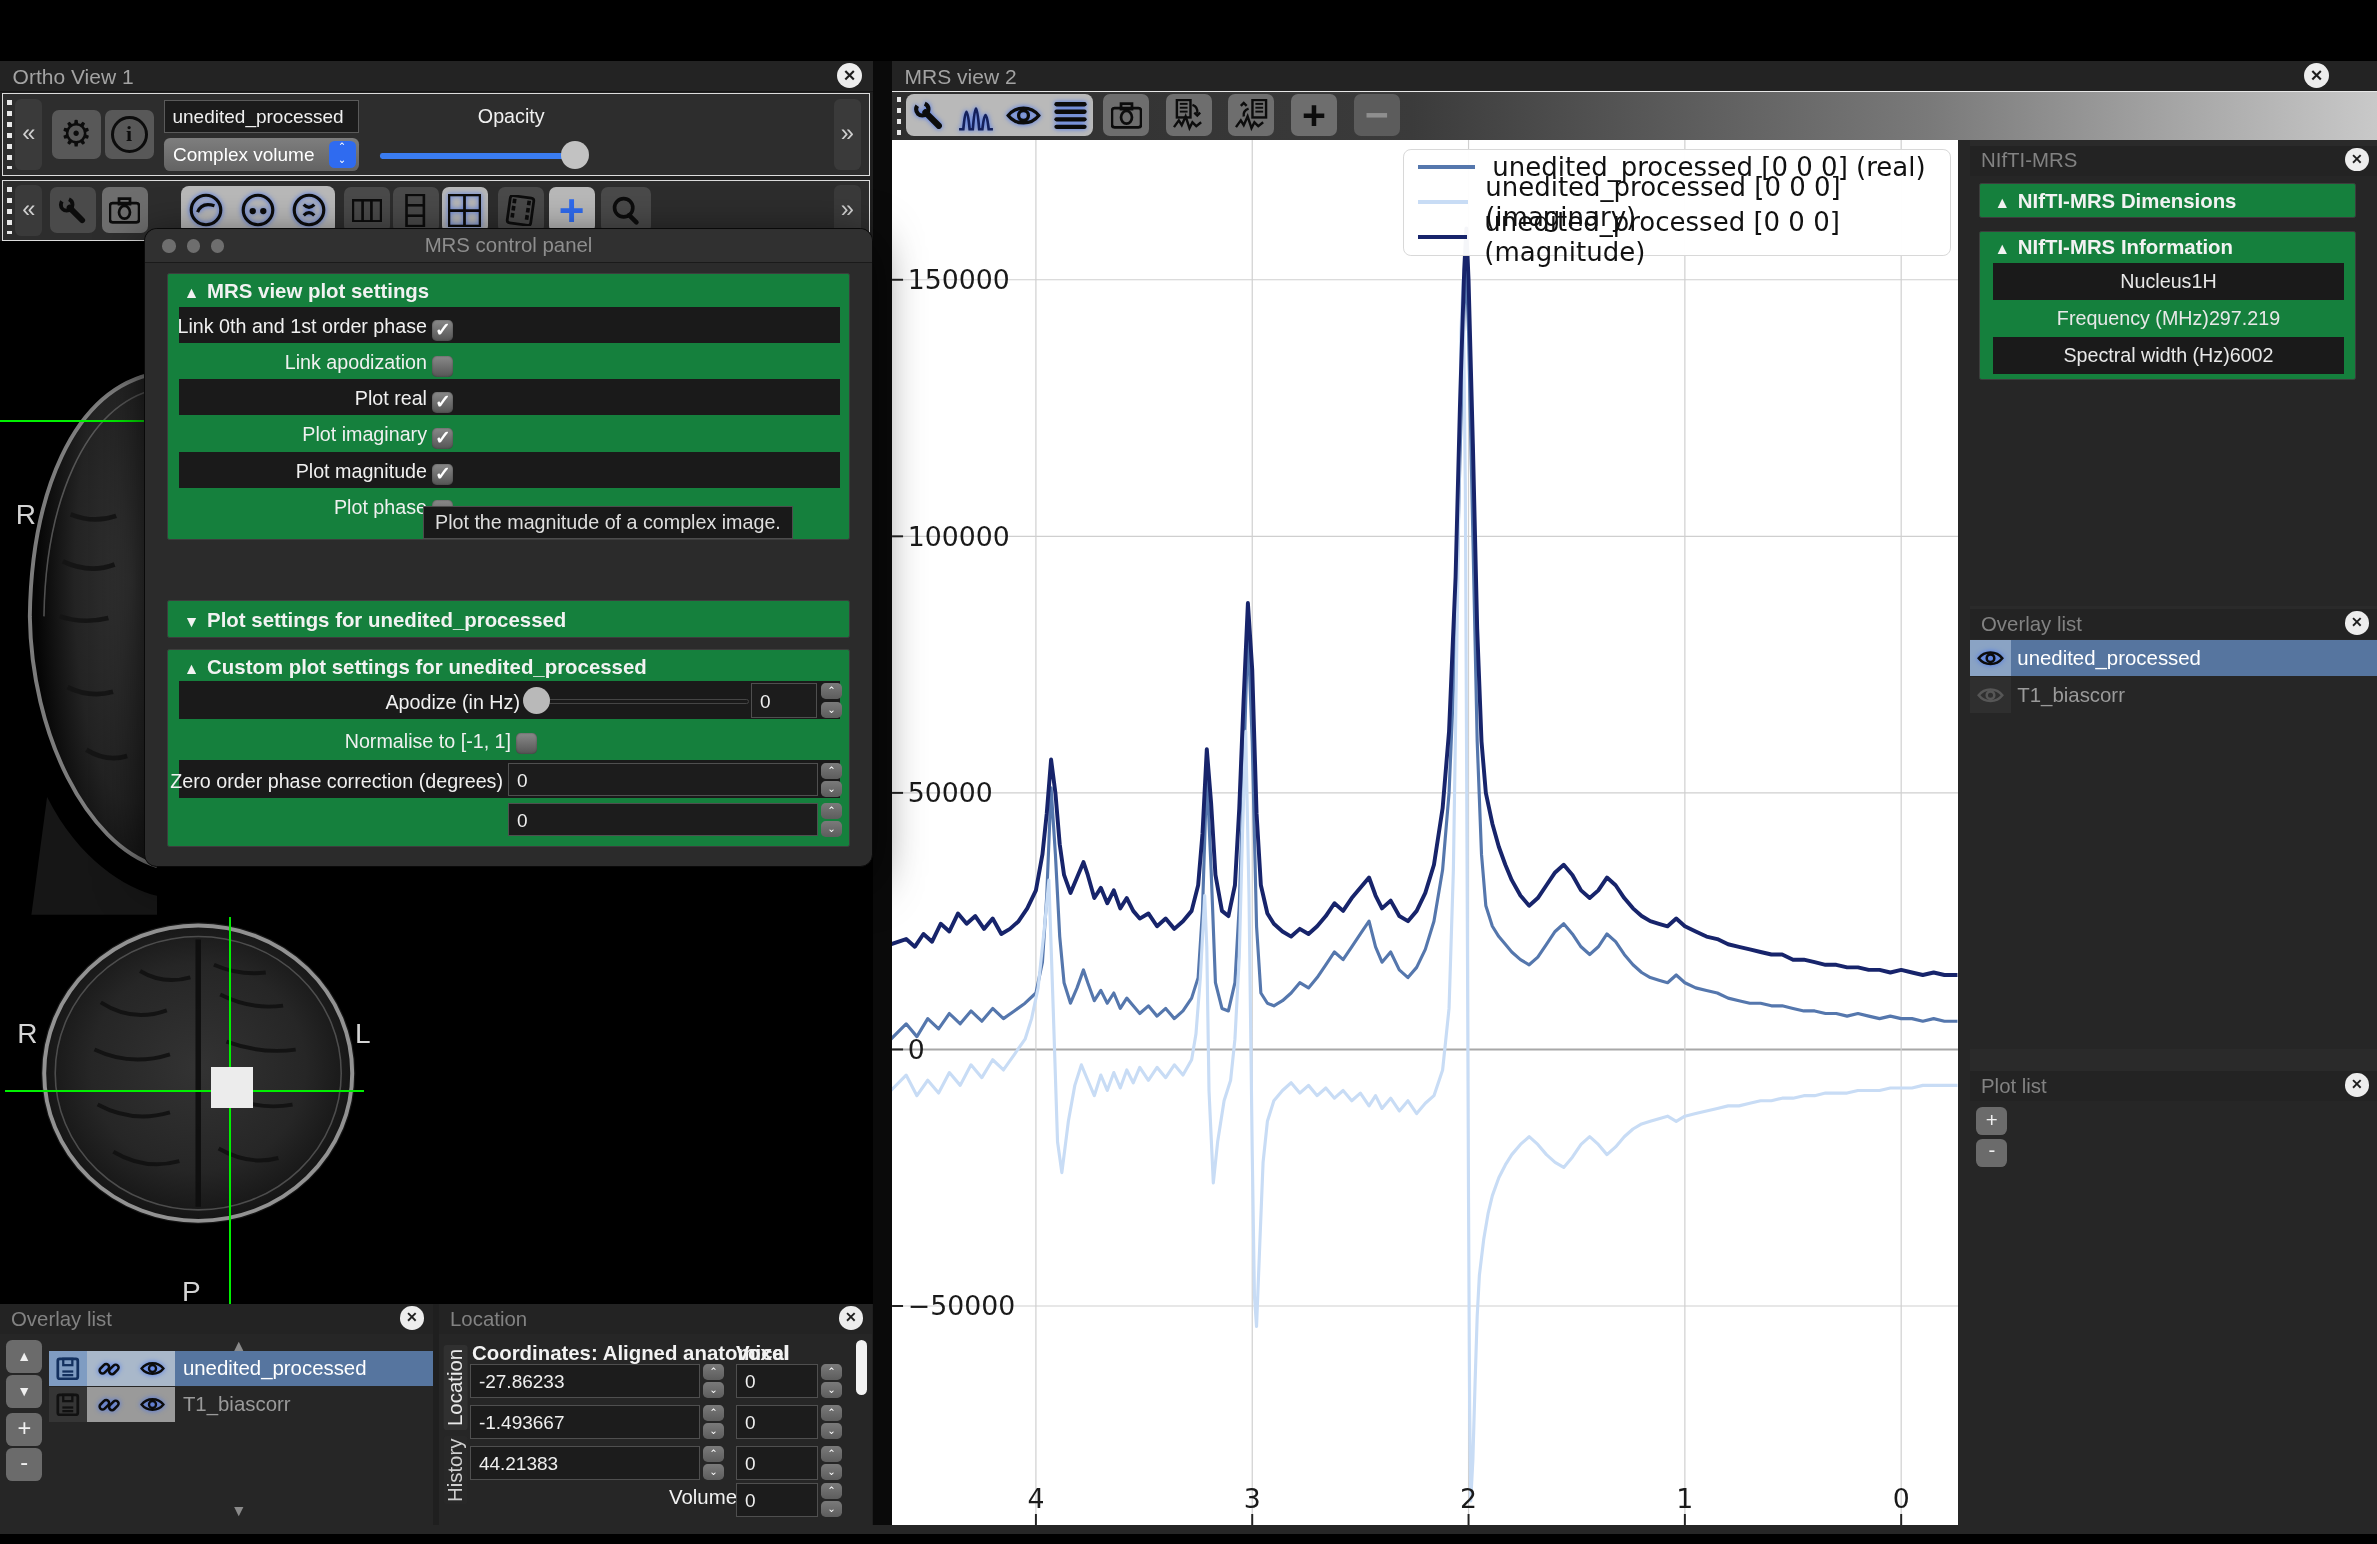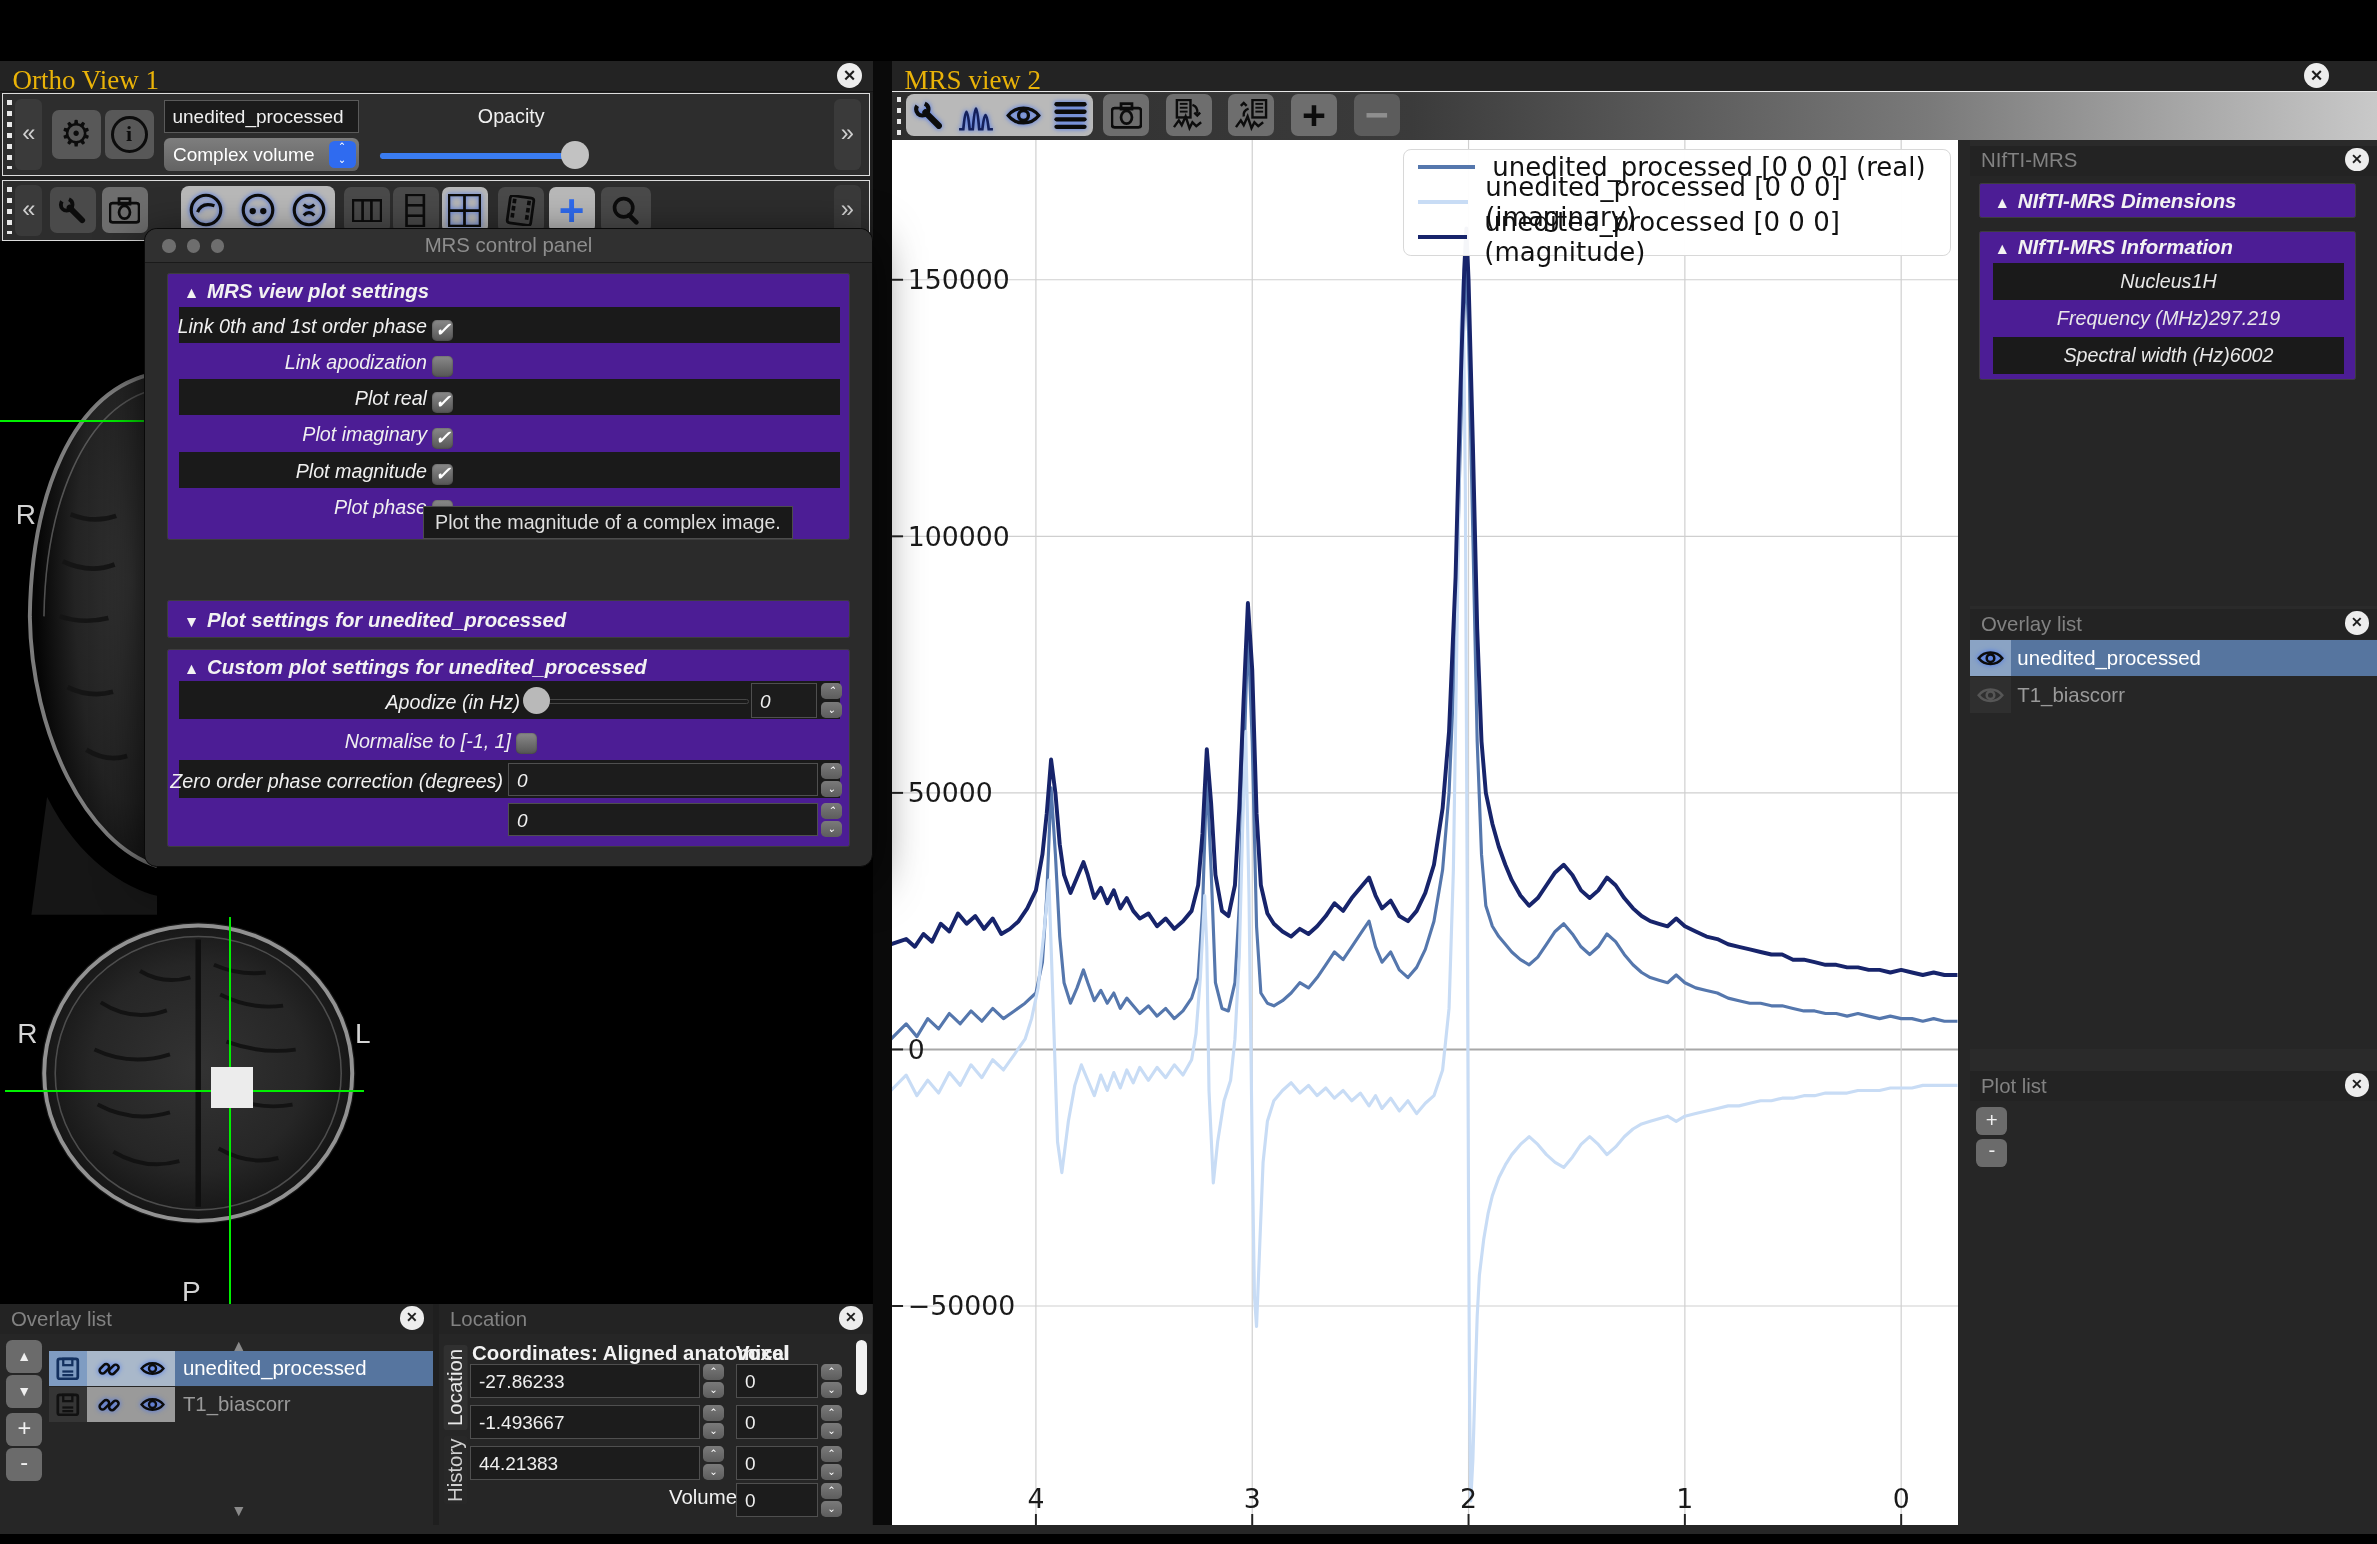--- a/index.html
+++ b/index.html
@@ -1,21 +1,21 @@
 <!DOCTYPE html>
 <html style="font-size:12.6px"><head>
 <meta charset="utf-8">
 <style>
   html,body{margin:0;padding:0;background:#000;}
   #app{position:relative;width:2377px;height:1544px;background:#000;overflow:hidden;
        font-family:"Liberation Sans",sans-serif;color:#e8e8e8;}
   .abs{position:absolute;}
   .window{background:#1f1f1f;}
   .titlebar{position:absolute;left:0;right:0;height:30px;background:#232323;border-bottom:0.8px solid #161616;}
-  .titlebar .wtitle{position:absolute;left:12.6px;top:3.9px;font-size:27px;color:#eab308;font-family:Liberation Serif, serif;}
+  .titlebar .wtitle{position:absolute;left:12.6px;top:3.9px;font-size:21px;color:#a3a3a3;}
   .closex{position:absolute;width:25px;height:25px;border-radius:50%;background:#ededed;color:#1c1c1c;
           font-size:15.7px;font-weight:bold;text-align:center;line-height:25px;top:2.4px;cursor:pointer;}
   .panelhdr{position:absolute;left:0;right:0;height:30px;background:#232323;}
   .panelhdr .ptitle{position:absolute;left:11px;top:3.9px;font-size:20.4px;color:#828282;}
   
   .tbar{position:absolute;background:#2d2d2d;border:1.6px solid #dcdcdc;box-sizing:border-box;}
   .dragdots{position:absolute;left:4.7px;top:6.3px;bottom:6.3px;width:4.7px;
     background:repeating-linear-gradient(to bottom,#e8e8e8 0 4.7px,transparent 4.7px 11px);}
   .chev{position:absolute;width:27px;border-radius:6.3px;background:#3a3a3a;color:#cfcfcf;font-size:23.6px;
         text-align:center;}
@@ -37,21 +37,21 @@
   .spin .sp{flex:1;background:linear-gradient(#7a7a7a,#5d5d5d);border-radius:4.7px;color:#fff;
             font-size:10.2px;text-align:center;line-height:15.7px;}
   .numfield{position:absolute;background:#1c1c1c;border:0.8px solid #4f4f4f;color:#efefef;font-size:19px;
             padding-left:7.9px;box-sizing:border-box;}
   .checkbox{position:absolute;width:21px;height:21px;border-radius:4.7px;background:linear-gradient(#8a8a8a,#555);
             box-shadow:inset 0 0 1.6px #333;}
   .checkbox[data-checked="true"]::after{content:"✓";position:absolute;left:3.1px;top:-1.6px;color:#fff;
             font-size:19px;font-weight:bold;}
   .rowlabel{position:absolute;color:#f0f0f0;font-size:19.7px;text-align:right;}
   .darkrow{position:absolute;background:#1a1a1a;}
-  .secbox{position:absolute;background:#4c1d95;border:0.8px solid #3d3d3d;border-radius:2.4px;box-sizing:border-box;font-style:italic;}
+  .secbox{position:absolute;background:#15803d;border:0.8px solid #3d3d3d;border-radius:2.4px;box-sizing:border-box;}
   .sechdr{position:absolute;color:#f2f2f2;font-size:20.4px;font-weight:bold;}
   .tri{font-size:15.7px;margin-right:7.9px;}
   
   .xhair{position:absolute;background:#00f000;}
   .orient{position:absolute;color:#d4d4d4;font-size:28px;}
   
   #plot-wrap{position:absolute;background:#fff;overflow:hidden;}
   #legend{position:absolute;background:rgba(255,255,255,0.96);border:1.6px solid #d8d8d8;border-radius:7.9px;}
   .leg-row{display:flex;align-items:center;height:35px;padding:0 14px;}
   .leg-swatch{width:57px;height:3.9px;margin-right:17.3px;}

